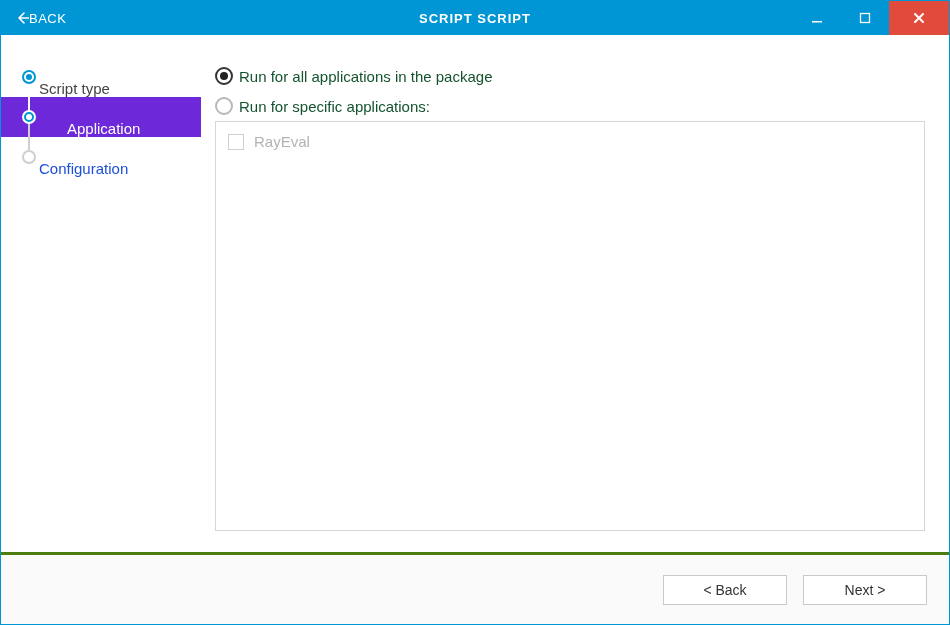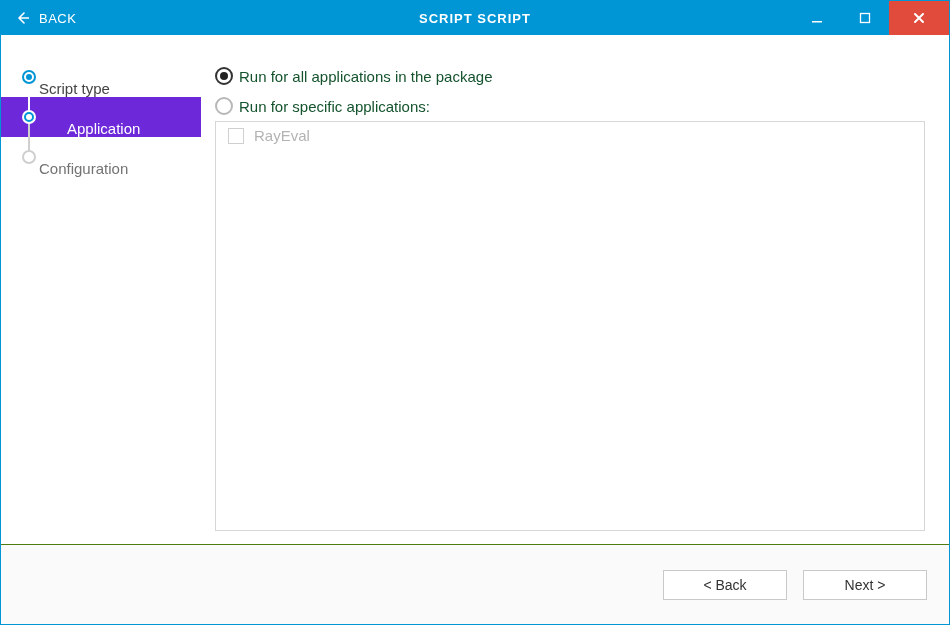--- a/index.html
+++ b/index.html
@@ -25,21 +25,20 @@
     color: #fff;
     display: flex;
     align-items: center;
     font-size: 13px;
     position: relative;
   }
   .back-area {
     display: flex;
     align-items: center;
     padding-left: 14px;
-    gap: 10px;
     height: 100%;
     cursor: pointer;
   }
   .back-arrow {
     display: inline-flex;
     align-items: center;
   }
   .back-arrow svg { display: block; }
   .back-label { letter-spacing: 0.5px; font-weight: 400; }
   .title-text {
@@ -108,21 +107,21 @@
   }
   .step .bullet.dot::after {
     content: "";
     position: absolute;
     left: 50%; top: 50%;
     transform: translate(-50%, -50%);
     width: 6px; height: 6px;
     border-radius: 50%;
     background: #0096d6;
   }
-  .step.muted { color: #737373; }
+  .step.muted { color: #1d4ed8; }
   .step.muted .bullet { border-color: #cfcfcf; }
   .step .connector {
     position: absolute;
     left: -1px;
     top: -20px;
     width: 2px;
     height: 40px;
     background: #0096d6;
     z-index: 1;
   }
@@ -178,42 +177,42 @@
     background: #222;
   }
   .radio.unchecked { border-color: #b8b8b8; }
 
   .app-list {
     margin-top: 6px;
     border: 1px solid #d6d6d6;
     flex: 1;
     max-height: 410px;
     overflow: auto;
-    padding: 0 8px;
+    padding: 6px 8px;
   }
   .app-item {
     display: flex;
     align-items: center;
     gap: 10px;
     padding: 5px 4px;
     color: #b3b3b3;
     font-size: 15px;
   }
   .chk {
     width: 16px; height: 16px;
     border: 1px solid #cfcfcf;
     background: #fff;
   }
   .app-name { }
   .app-detail { }
 
   
   .footer {
-    height: 80px;
-    border-top: 1px solid #4d7c0f;
+    height: 72px;
+    border-top: 3px solid #4d7c0f;
     background: #fafafa;
     display: flex;
     align-items: center;
     justify-content: flex-end;
     padding: 0 22px;
     gap: 16px;
   }
   .btn {
     min-width: 124px;
     height: 30px;

